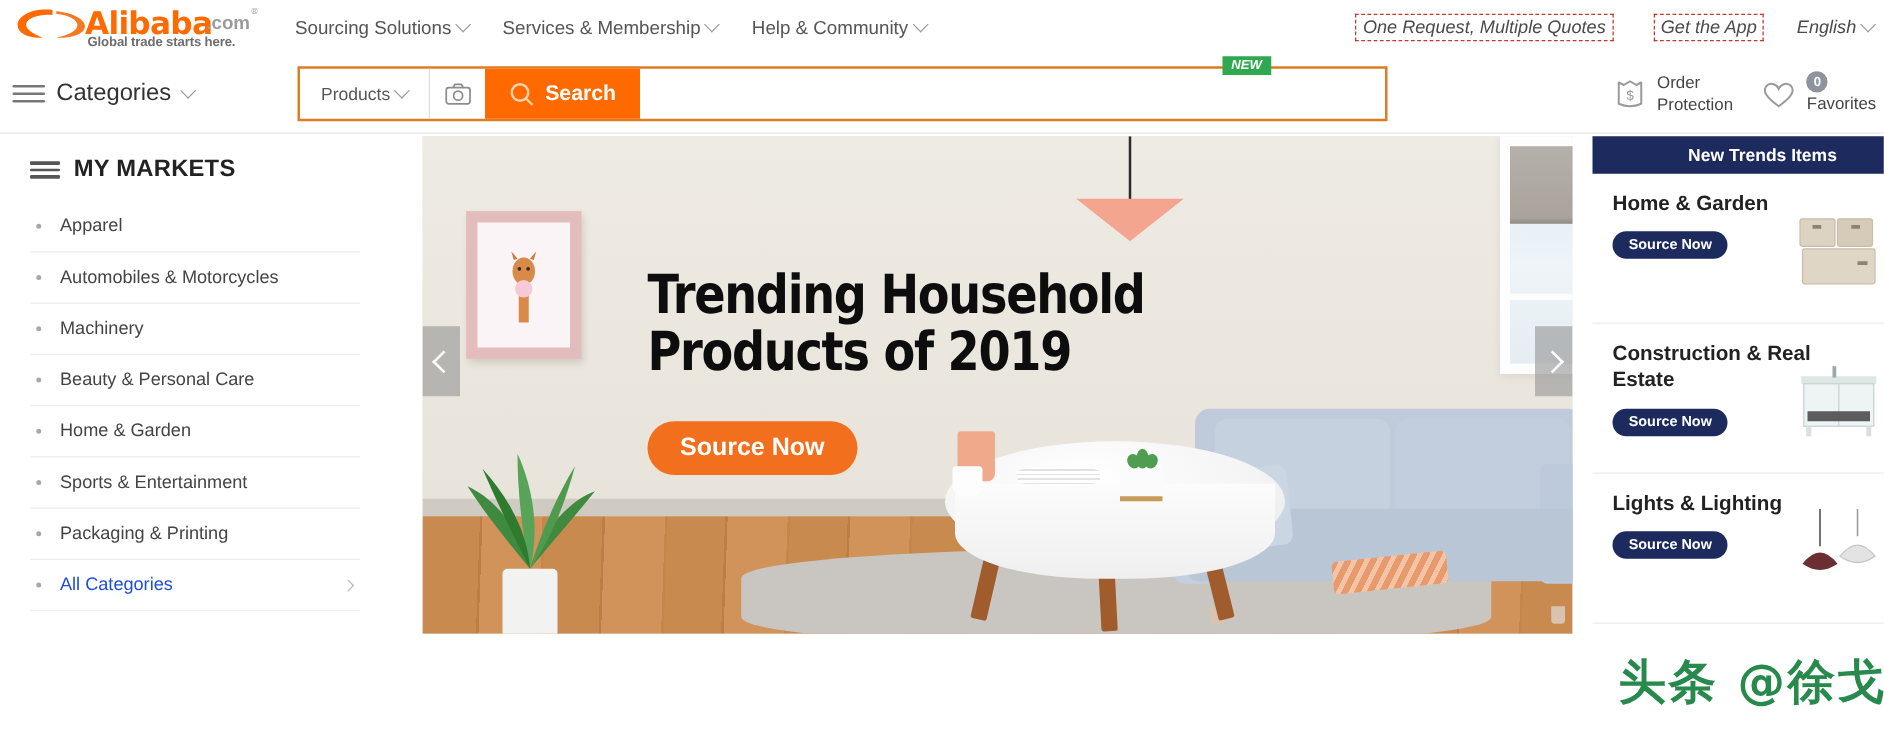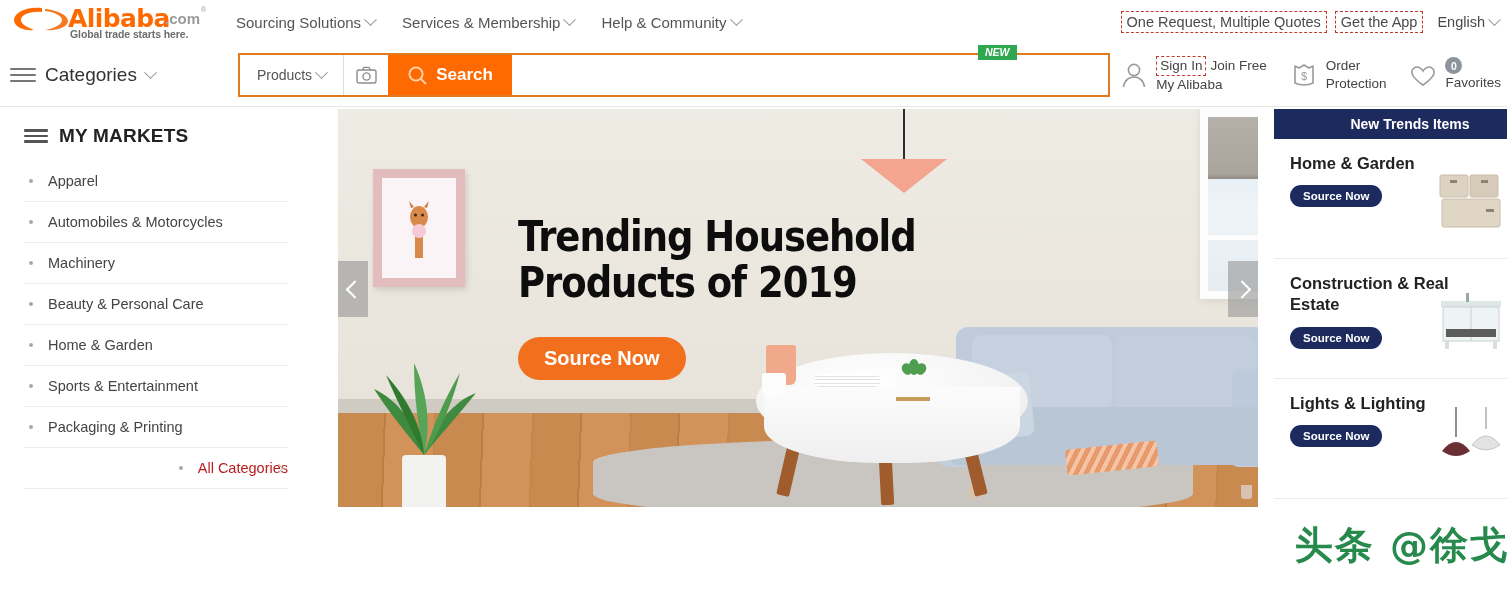--- a/index.html
+++ b/index.html
@@ -52,21 +52,21 @@
     display: flex; align-items: center; gap: 5px; white-space: nowrap;
   }
   .chev {
     width: 9px; height: 9px; display: inline-block;
     border-right: 1.4px solid #9a9a9a; border-bottom: 1.4px solid #9a9a9a;
     transform: rotate(45deg) translate(-2px,-2px);
   }
 
   .topbar-right {
     position: absolute; right: 8px; top: 0; height: 44px;
-    display: flex; align-items: center; gap: 0;
+    display: flex; align-items: center; gap: 12px; font-style: italic;
   }
   .ann-box {
     border: 1.6px dashed #c0392b;
     padding: 2px 5px;
     font-size: 14.5px; color: #4a4a4a;
     cursor: pointer; white-space: nowrap;
   }
   .ann-gap { width: 8px; }
   .lang {
     font-size: 14.5px; color: #4a4a4a; margin-left: 14px;
@@ -158,21 +158,21 @@
   .mm-list li {
     display: flex; align-items: center;
     height: 41px; border-bottom: 1px solid #ededed;
     font-size: 14.5px; color: #444; cursor: pointer;
     position: relative;
   }
   .mm-list li .dot {
     width: 4px; height: 4px; border-radius: 50%;
     background: #a8a8a8; margin: 0 15px 0 5px; flex: 0 0 auto;
   }
-  .mm-list li.all { color: #b91c1c; justify-content: flex-end; }
+  .mm-list li.all { color: #1d4ed8; }
   .mm-list li .arrow {
     position: absolute; right: 6px;
     width: 7px; height: 7px;
     border-right: 1.5px solid #bbb; border-top: 1.5px solid #bbb;
     transform: rotate(45deg);
   }
 
   
   .banner {
     width: 920px; height: 398px; margin-top: 2px;
@@ -442,33 +442,20 @@
         <circle cx="9" cy="9" r="6.6" fill="none" stroke="#ffd4ae" stroke-width="1.9"></circle>
         <line x1="13.8" y1="13.8" x2="19" y2="19" stroke="#ffd4ae" stroke-width="1.9"></line>
       </svg>
       <span>Search</span>
     </div>
     <div class="newbadge">NEW</div>
   </div>
 
   <div class="userzone">
 
-    <div class="uitem">
-      <svg class="uicon" viewBox="0 0 30 30">
-        <circle cx="15" cy="10" r="5.6" fill="none" stroke="#9a9a9a" stroke-width="1.6"></circle>
-        <path d="M4.5 27 C5.5 19.5 11 17 15 17 C19 17 24.5 19.5 25.5 27" fill="none" stroke="#9a9a9a" stroke-width="1.6"></path>
-      </svg>
-      <div class="utext">
-        <div class="r1">
-          <span class="signin-ann">Sign In</span>
-          <span class="joinfree">Join Free</span>
-        </div>
-        <div>My Alibaba</div>
-      </div>
-    </div>
 
     <div class="uitem">
       <svg class="uicon" viewBox="0 0 30 30">
         <path d="M6 6 L6 10 L6 23 Q15 27 24 23 L24 10 L24 6 L20 8 L15 5 L10 8 Z" fill="none" stroke="#9a9a9a" stroke-width="1.6" stroke-linejoin="round"></path>
         <text x="15" y="20" font-size="11" fill="#9a9a9a" text-anchor="middle" font-family="Liberation Sans">$</text>
       </svg>
       <div class="utext">
         <div>Order</div>
         <div>Protection</div>
       </div>

